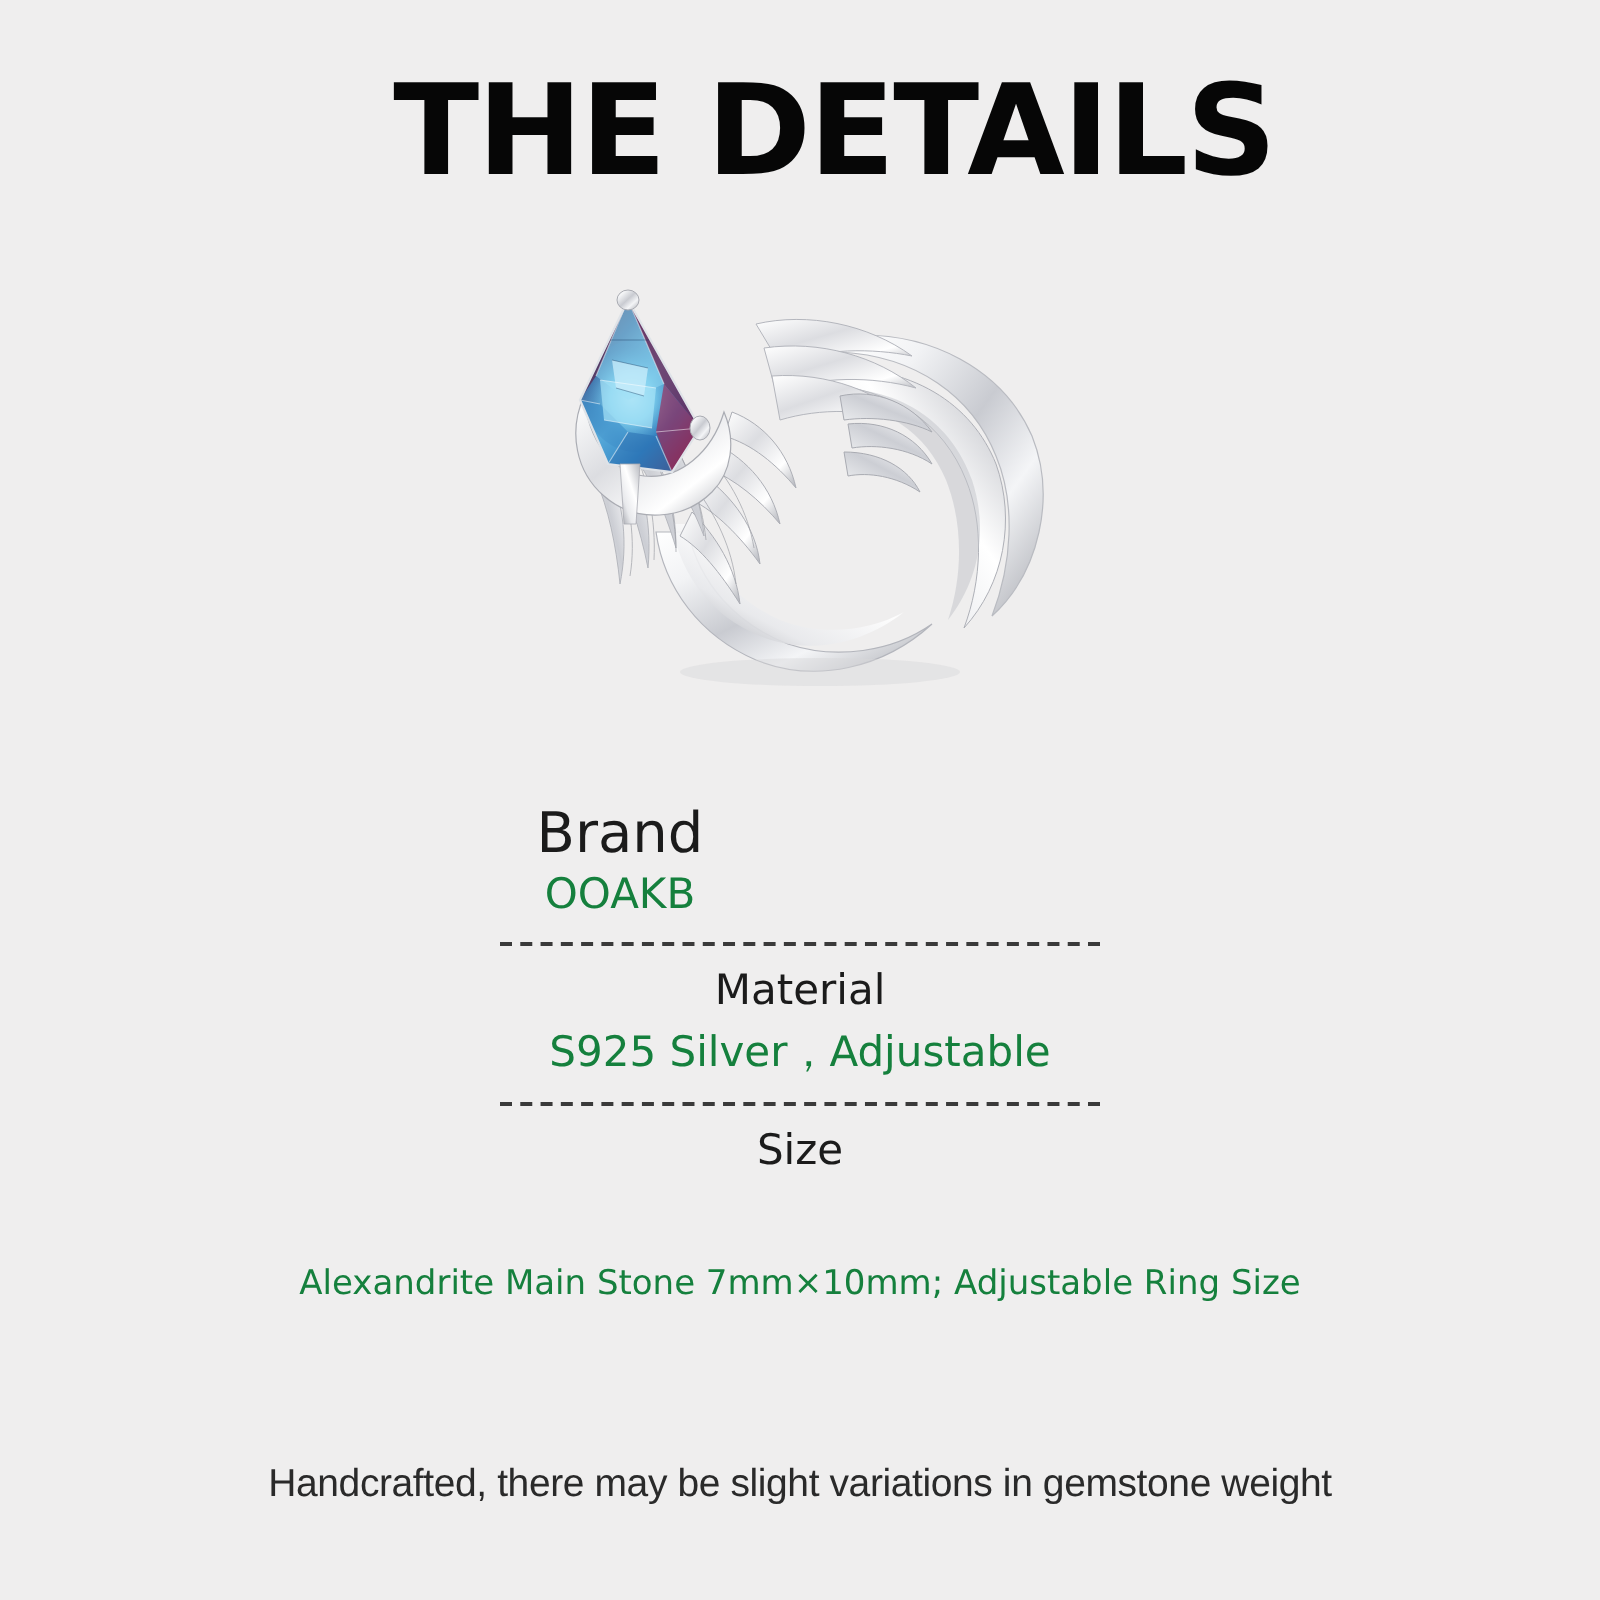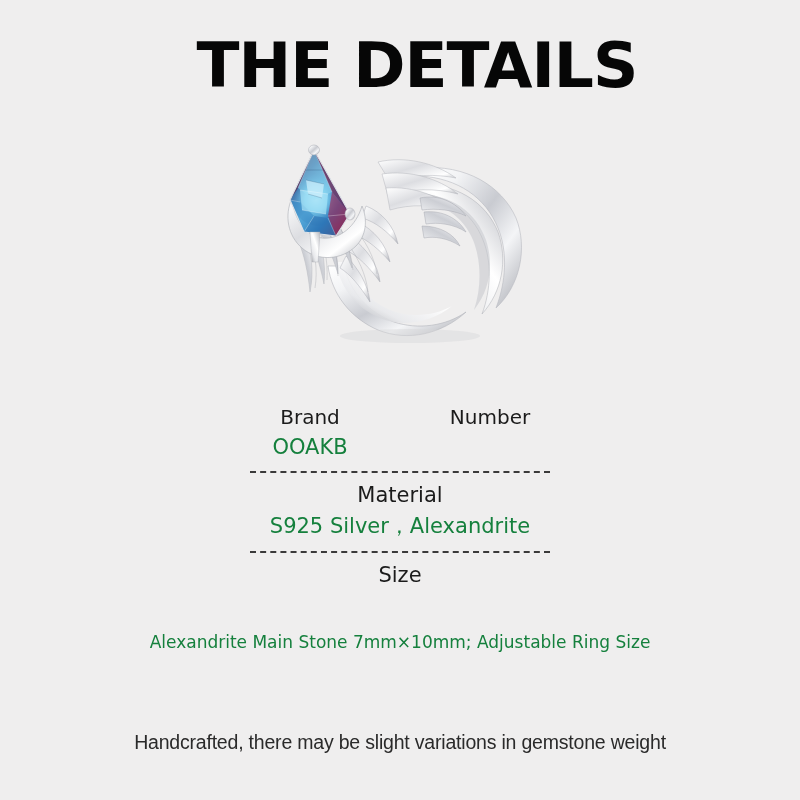--- a/index.html
+++ b/index.html
@@ -57,21 +57,21 @@
   .spec-columns {
     display: flex;
     justify-content: center;
     gap: 40px;
   }
   .spec-col {
     width: 140px;
     text-align: center;
   }
   .spec-label {
-    font-size: 20px;
+    font-size: 28px;
     line-height: 30px;
     color: #1b1b1b;
   }
   .spec-value {
     font-size: 21px;
     line-height: 30px;
     color: #15803d;
   }
 
   .divider {
@@ -252,29 +252,28 @@
 </div>
 
 <div class="spec-block">
 
   <div class="spec-columns">
     <div class="spec-col">
       <div class="spec-label">Brand</div>
       <div class="spec-value">OOAKB</div>
     </div>
     <div class="spec-col">
-      <div class="spec-label">Number</div>
     </div>
   </div>
 
   <div class="divider"></div>
 
   <div class="spec-group">
     <div class="spec-label">Material</div>
-    <div class="spec-value">S925 Silver，Alexandrite</div>
+    <div class="spec-value">S925 Silver，Adjustable</div>
   </div>
 
   <div class="divider"></div>
 
   <div class="spec-group">
     <div class="spec-label">Size</div>
     <div class="spec-value wide">Alexandrite Main Stone 7mm×10mm; Adjustable Ring Size</div>
   </div>
 
 </div>

